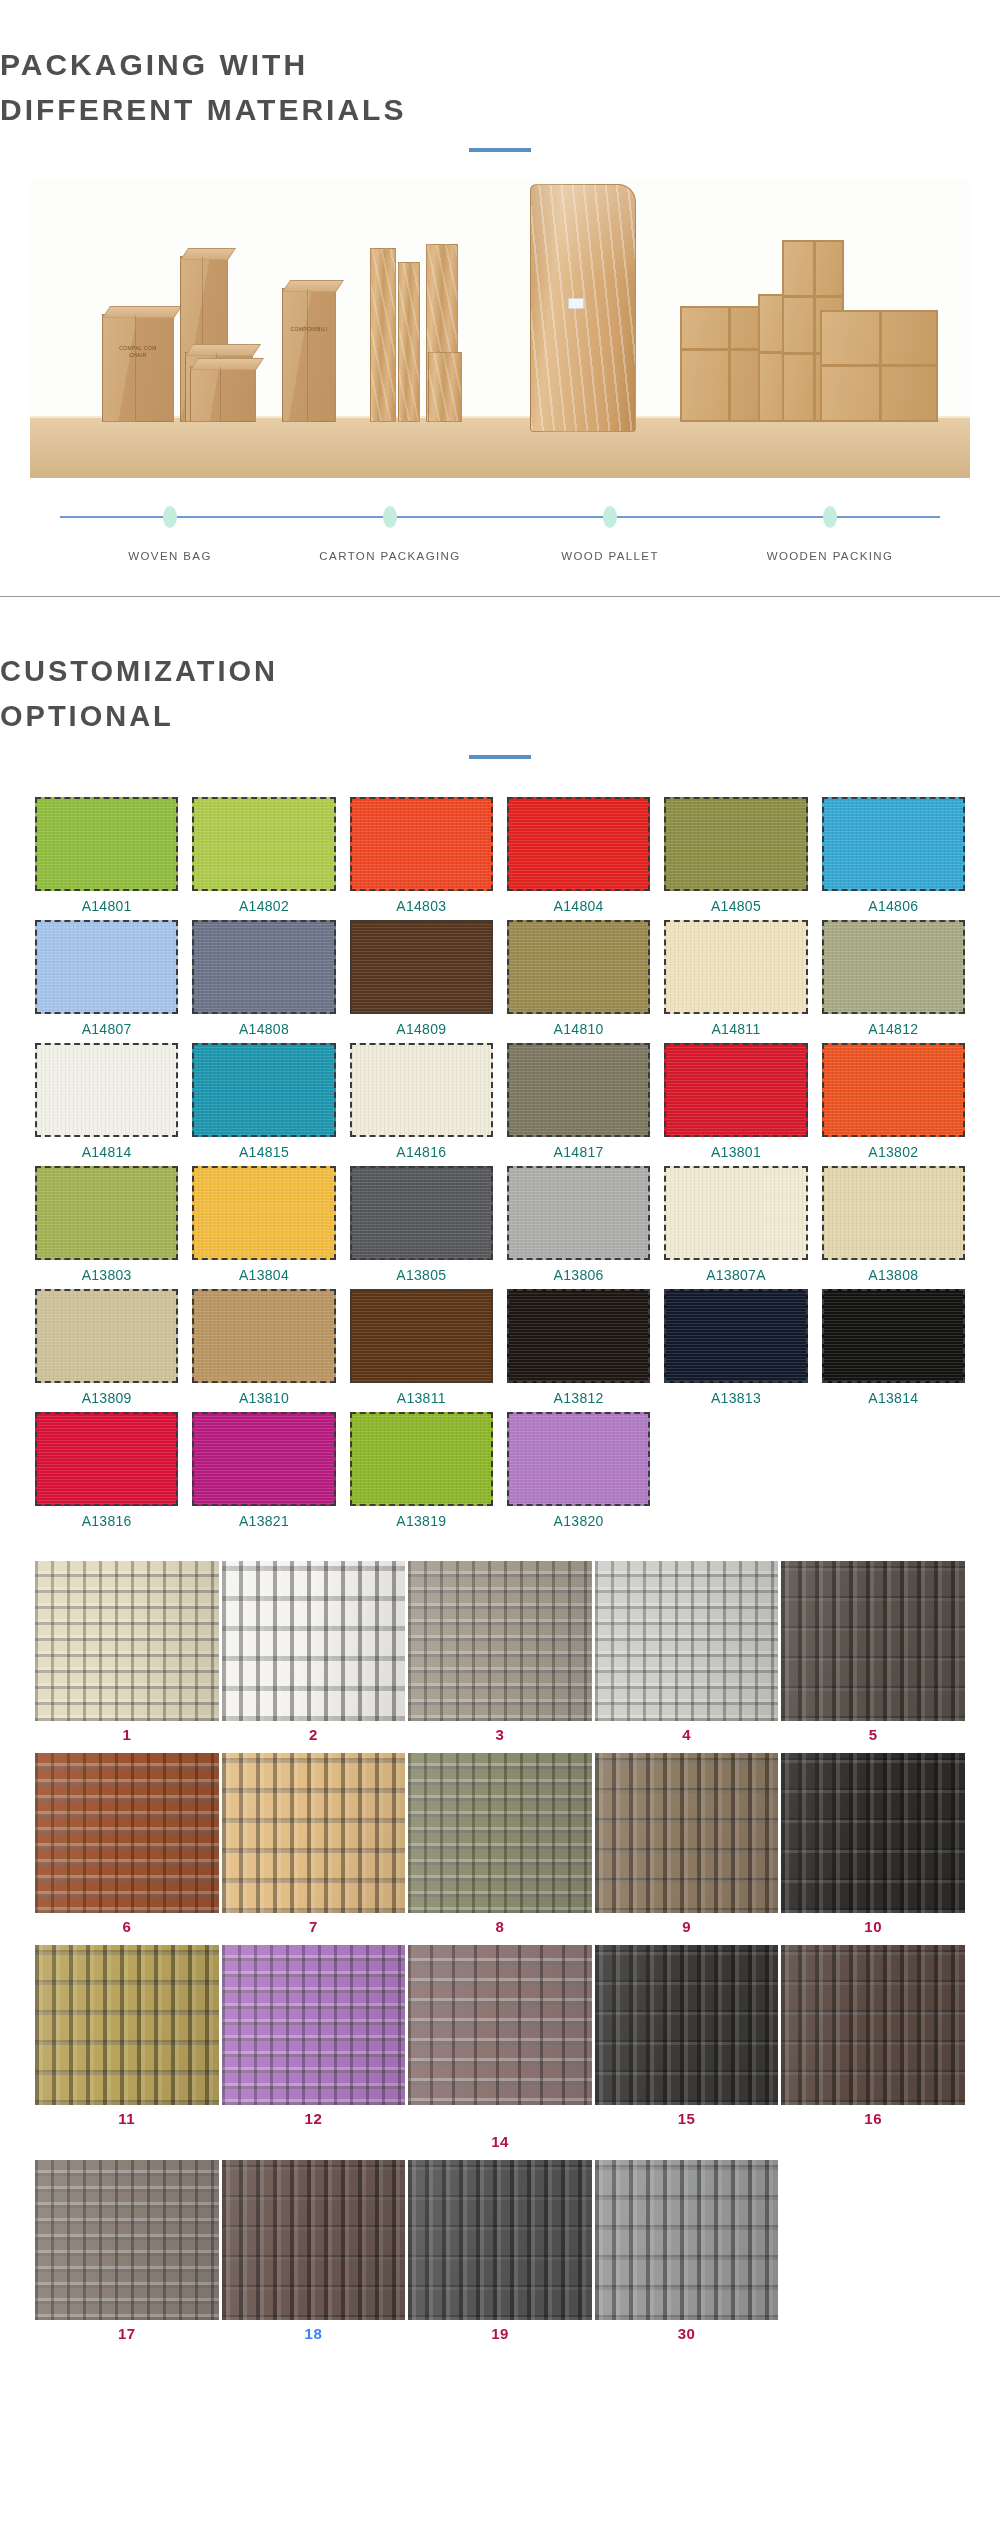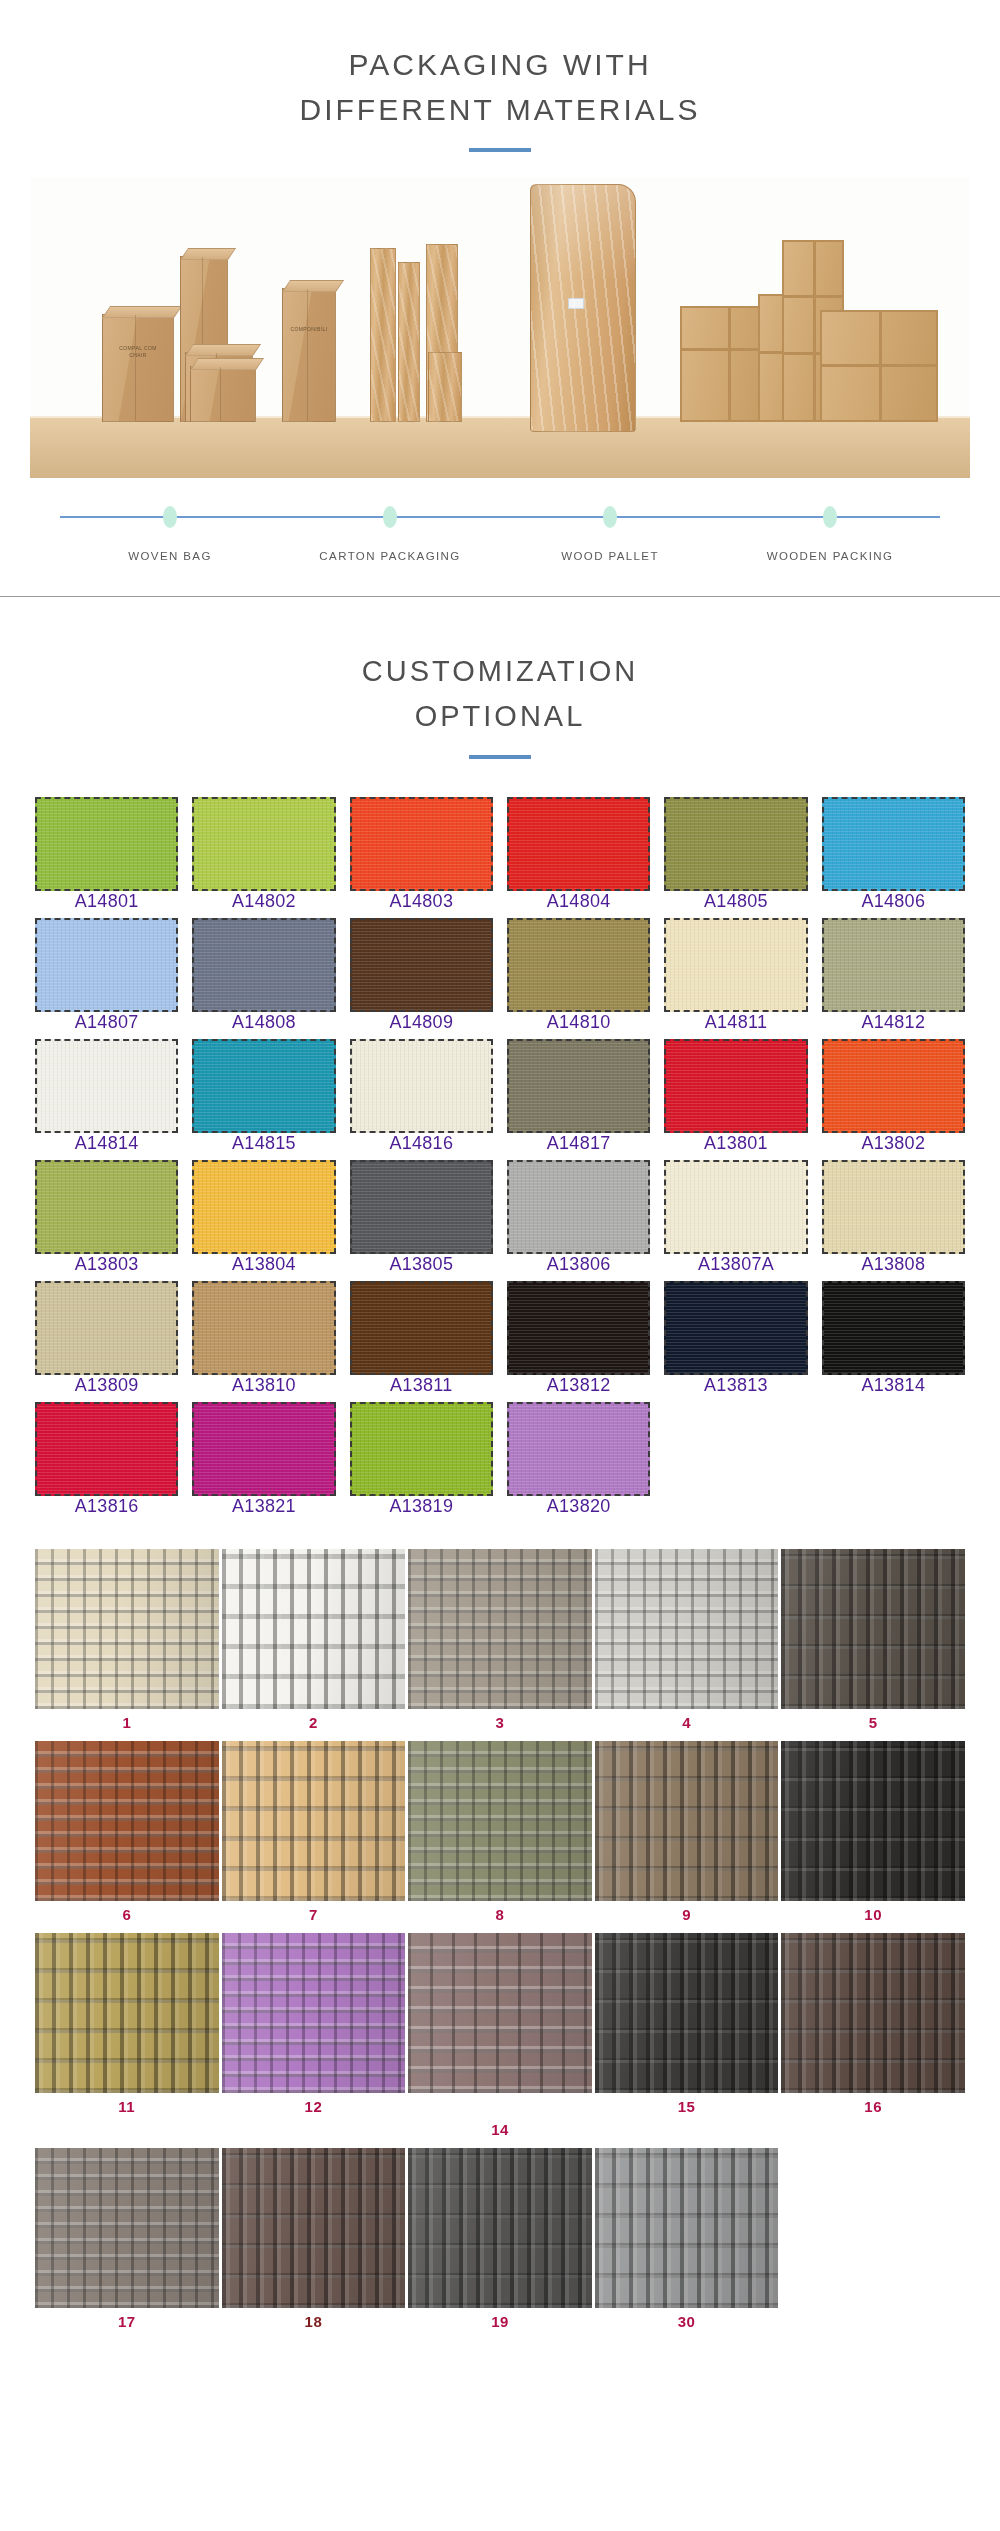--- a/index.html
+++ b/index.html
@@ -8,23 +8,22 @@
     font-family: "Liberation Sans", sans-serif;
     background:#ffffff;
     color:#555;
     width:1000px;
     height:2531px;
     overflow:hidden;
   }
 
   
   .section-title {
-    text-align:center;
     color:#4f4f4f;
-    font-weight:400;
+    font-weight:700;
     letter-spacing:3px;
   }
   .section-title .line1,
   .section-title .line2 { display:block; }
   .title-rule {
     width:62px; height:4px; background:#5b8fc4;
     margin:16px auto 0;
   }
 
   
@@ -137,21 +136,22 @@
     width:100%; height:94px;
     border:2px dashed #3a3a3a;
     position:relative;
   }
   .swatch-chip:after{
     content:""; position:absolute; inset:0;
     background:repeating-linear-gradient(0deg,rgba(255,255,255,.13) 0 1px,transparent 1px 3px),
                repeating-linear-gradient(90deg,rgba(0,0,0,.05) 0 1px,transparent 1px 4px);
   }
   .swatch-code{
-    font-size:18px; color:#4c1d95; letter-spacing:.3px;
+    margin-top:7px;
+    font-size:14px; color:#0f766e; letter-spacing:.3px;
     font-family:"Liberation Sans",sans-serif;
   }
 
   
   .weave-grid{
     display:grid;
     grid-template-columns:repeat(5,1fr);
     column-gap:3px; row-gap:0;
     width:930px; margin:26px auto 0;
   }
@@ -479,21 +479,21 @@
       <div class="weave-cell">
         <div class="weave-chip wv-v" style="background: rgb(91, 74, 66);"></div>
         <div class="weave-num" style="color: rgb(178, 16, 74);">16</div>
       </div>
       <div class="weave-cell">
         <div class="weave-chip wv-b" style="background: rgb(138, 128, 120);"></div>
         <div class="weave-num" style="color: rgb(178, 16, 74);">17</div>
       </div>
       <div class="weave-cell">
         <div class="weave-chip wv-v" style="background: rgb(106, 87, 80);"></div>
-        <div class="weave-num" style="color: #7f1d1d;">18</div>
+        <div class="weave-num" style="color: #3b82f6;">18</div>
       </div>
       <div class="weave-cell">
         <div class="weave-chip wv-v" style="background: rgb(85, 84, 83);"></div>
         <div class="weave-num" style="color: rgb(178, 16, 74);">19</div>
       </div>
       <div class="weave-cell">
         <div class="weave-chip wv-v" style="background: rgb(152, 153, 154);"></div>
         <div class="weave-num" style="color: rgb(178, 16, 74);">30</div>
       </div>
     </div>

